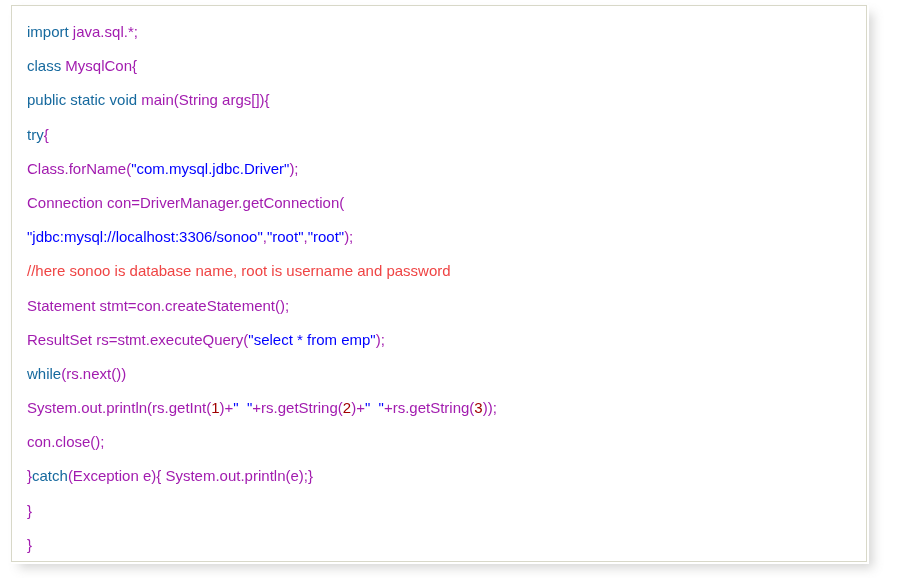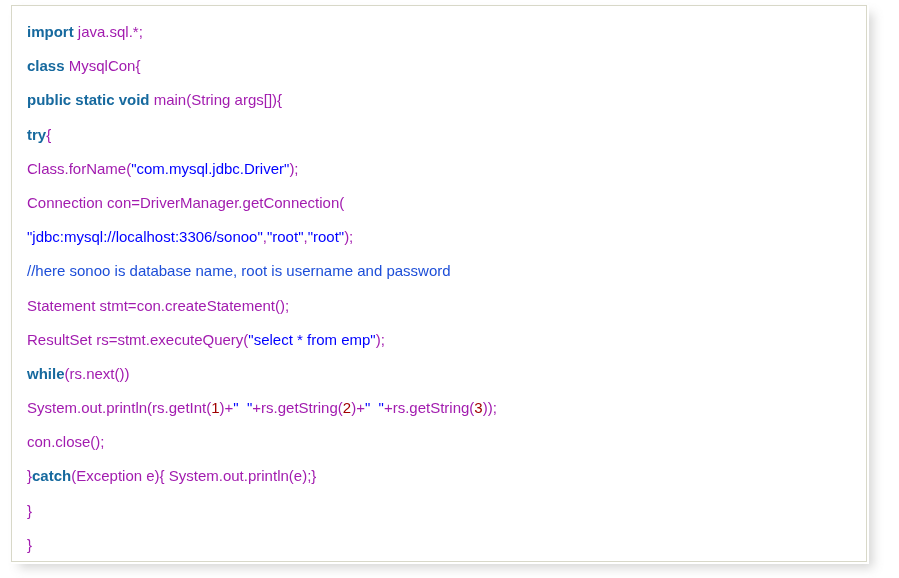--- a/index.html
+++ b/index.html
@@ -54,27 +54,27 @@
     height: 34.2px;
     line-height: 34.2px;
     white-space: pre;
     color: #111111;
     font-size: 15px;
   }
 
   
   .tok-kw {
     color: #16699e;
-    font-weight: bold;
+    font-weight: normal;
   }
   .tok-str {
     color: #0000ff;
   }
   .tok-com {
-    color: #1d4ed8;
+    color: #ef4444;
   }
   .tok-num {
     color: #a00000;
   }
   .tok-plain {
     color: #a21caf;
   }
 </style>
 </head>
 <body>

